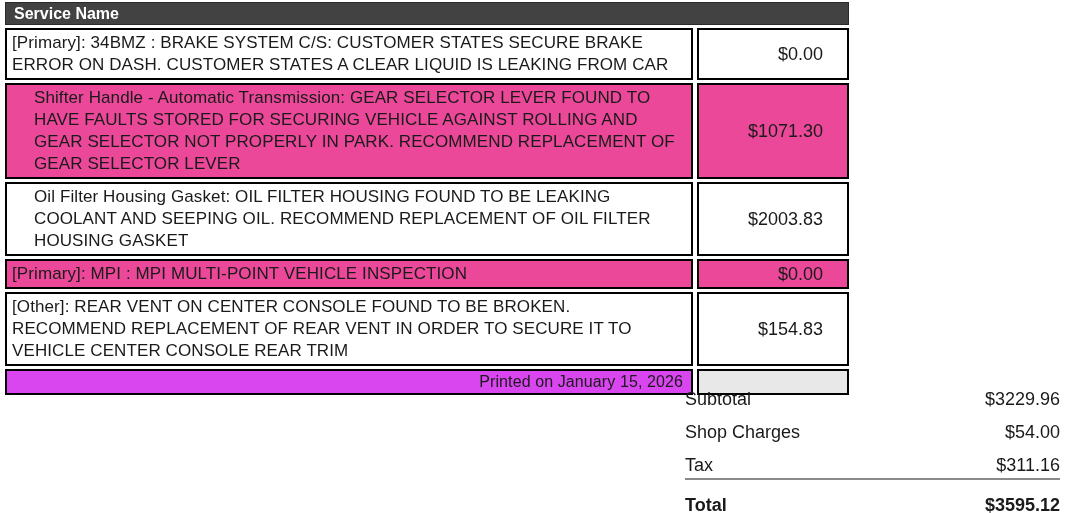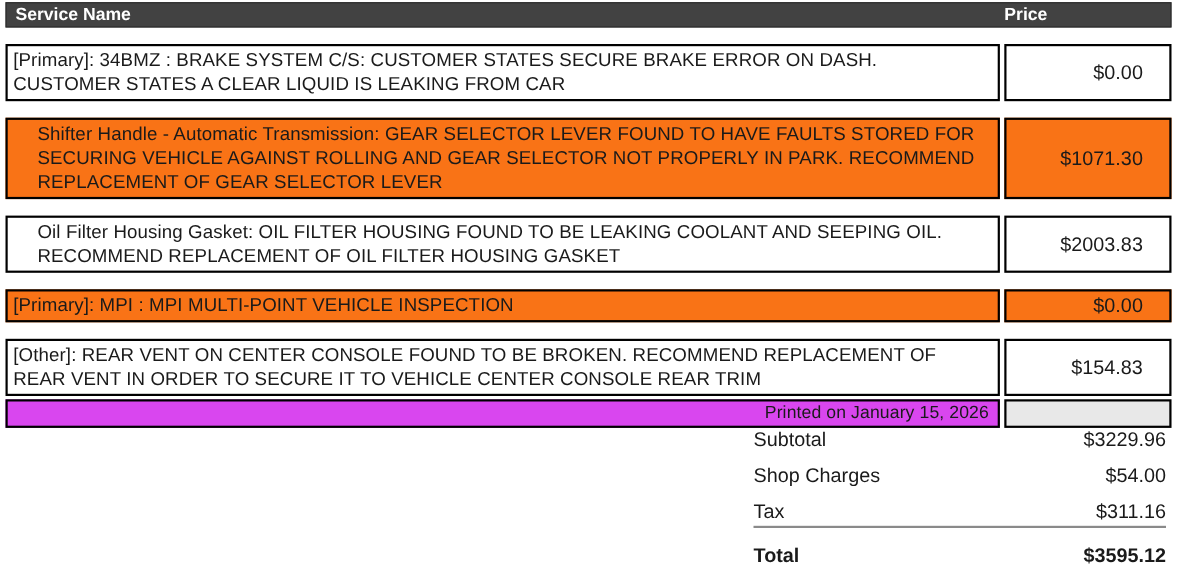--- a/index.html
+++ b/index.html
@@ -12,39 +12,39 @@
     position: relative;
     overflow: hidden;
   }
   .page { position: absolute; inset: 0; }
 
   
   .quote-table {
     position: absolute;
     left: 5px;
     top: 2px;
-    width: 1060px;
+    width: 844px;
   }
   .thead {
     position: relative;
     height: 23px;
     background: #424242;
     border: 1px solid #2a2a2a;
     color: #ffffff;
     font-weight: bold;
     font-size: 16px;
     line-height: 21px;
   }
   .thead .svc-h { padding-left: 8px; }
   .thead .price-h { position: absolute; left: 907px; top: 0; line-height: 21px; }
 
   .trow {
     display: flex;
     gap: 4px;
-    margin-top: 15px;
+    margin-top: 3px;
     align-items: stretch;
   }
   .svc {
     flex: 1 1 auto;
     border: 2px solid #000000;
     background: #ffffff;
     font-size: 17px;
     line-height: 22px;
     padding: 2px 8px 2px 5px;
     letter-spacing: 0.1px;
@@ -53,21 +53,21 @@
     width: 152px;
     flex: 0 0 152px;
     border: 2px solid #000000;
     background: #ffffff;
     font-size: 18px;
     display: flex;
     align-items: center;
     justify-content: flex-end;
     padding-right: 24px;
   }
-  .trow.shaded .svc, .trow.shaded .prc { background: #f97316; }
+  .trow.shaded .svc, .trow.shaded .prc { background: #ec4899; }
   .svc.indent { padding-left: 27px; }
 
   .trow.note { margin-top: 3px; }
   .trow.note .svc {
     background: #d946ef;
     text-align: right;
     font-size: 16px;
     line-height: 18px;
     padding: 2px 8px;
   }

